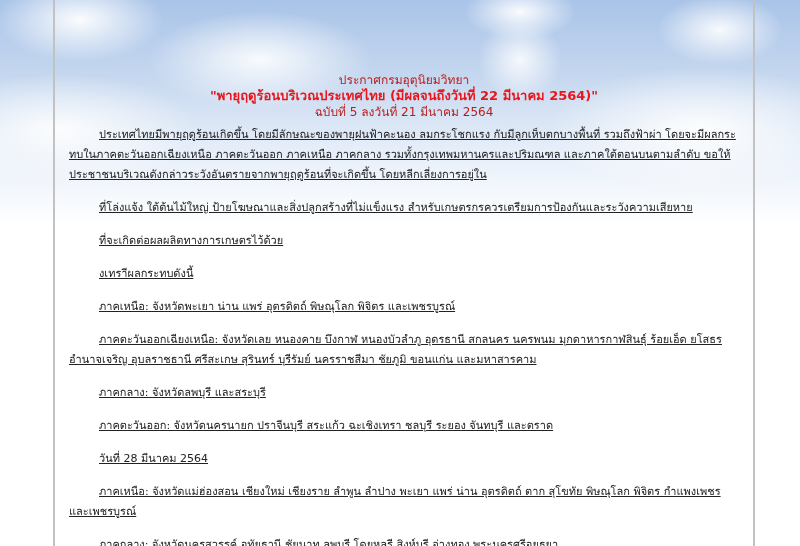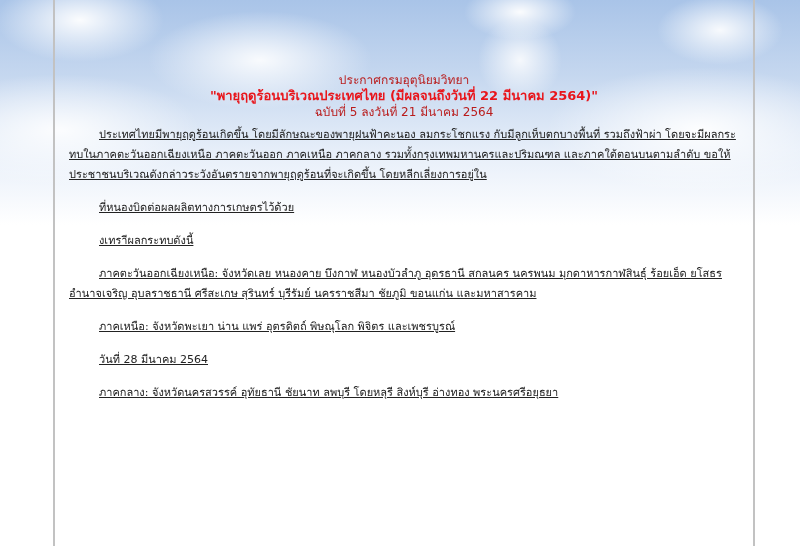--- a/index.html
+++ b/index.html
@@ -74,21 +74,25 @@
 
 <div class="content">
   <div class="header">
     <div class="org">ประกาศกรมอุตุนิยมวิทยา</div>
     <div class="title">"พายุฤดูร้อนบริเวณประเทศไทย (มีผลจนถึงวันที่ 22 มีนาคม 2564)"</div>
     <div class="issue">ฉบับที่ 5 ลงวันที่ 21 มีนาคม 2564</div>
   </div>
 
   <div class="body-text">
     <p class="block">ประเทศไทยมีพายุฤดูร้อนเกิดขึ้น โดยมีลักษณะของพายุฝนฟ้าคะนอง ลมกระโชกแรง กับมีลูกเห็บตกบางพื้นที่ รวมถึงฟ้าผ่า โดยจะมีผลกระทบในภาคตะวันออกเฉียงเหนือ ภาคตะวันออก ภาคเหนือ ภาคกลาง รวมทั้งกรุงเทพมหานครและปริมณฑล และภาคใต้ตอนบนตามลำดับ ขอให้ประชาชนบริเวณดังกล่าวระวังอันตรายจากพายุฤดูร้อนที่จะเกิดขึ้น โดยหลีกเลี่ยงการอยู่ใน</p>
-    <p class="block">ที่หนองบิดต่อผลผลิตทางการเกษตรไว้ด้วย</p>
+    <p class="block">ที่โล่งแจ้ง ใต้ต้นไม้ใหญ่ ป้ายโฆษณาและสิ่งปลูกสร้างที่ไม่แข็งแรง สำหรับเกษตรกรควรเตรียมการป้องกันและระวังความเสียหาย</p>
+    <p class="block">ที่จะเกิดต่อผลผลิตทางการเกษตรไว้ด้วย</p>
     <p class="block">งเทราีผลกระทบดังนี้</p>
+    <p class="block">ภาคเหนือ: จังหวัดพะเยา น่าน แพร่ อุตรดิตถ์ พิษณุโลก พิจิตร และเพชรบูรณ์</p>
     <p class="block">ภาคตะวันออกเฉียงเหนือ: จังหวัดเลย หนองคาย บึงกาฬ หนองบัวลำภู อุดรธานี สกลนคร นครพนม มุกดาหารกาฬสินธุ์ ร้อยเอ็ด ยโสธร อำนาจเจริญ อุบลราชธานี ศรีสะเกษ สุรินทร์ บุรีรัมย์ นครราชสีมา ชัยภูมิ ขอนแก่น และมหาสารคาม</p>
-    <p class="block">ภาคเหนือ: จังหวัดพะเยา น่าน แพร่ อุตรดิตถ์ พิษณุโลก พิจิตร และเพชรบูรณ์</p>
+    <p class="block">ภาคกลาง: จังหวัดลพบุรี และสระบุรี</p>
+    <p class="block">ภาคตะวันออก: จังหวัดนครนายก ปราจีนบุรี สระแก้ว ฉะเชิงเทรา ชลบุรี ระยอง จันทบุรี และตราด</p>
     <p class="block">วันที่ 28 มีนาคม 2564</p>
+    <p class="block">ภาคเหนือ: จังหวัดแม่ฮ่องสอน เชียงใหม่ เชียงราย ลำพูน ลำปาง พะเยา แพร่ น่าน อุตรดิตถ์ ตาก สุโขทัย พิษณุโลก พิจิตร กำแพงเพชร และเพชรบูรณ์</p>
     <p class="block">ภาคกลาง: จังหวัดนครสวรรค์ อุทัยธานี ชัยนาท ลพบุรี โดยหลุรี สิงห์บุรี อ่างทอง พระนครศรีอยุธยา</p>
 
   </div>
 </div>
 
 </body></html>

